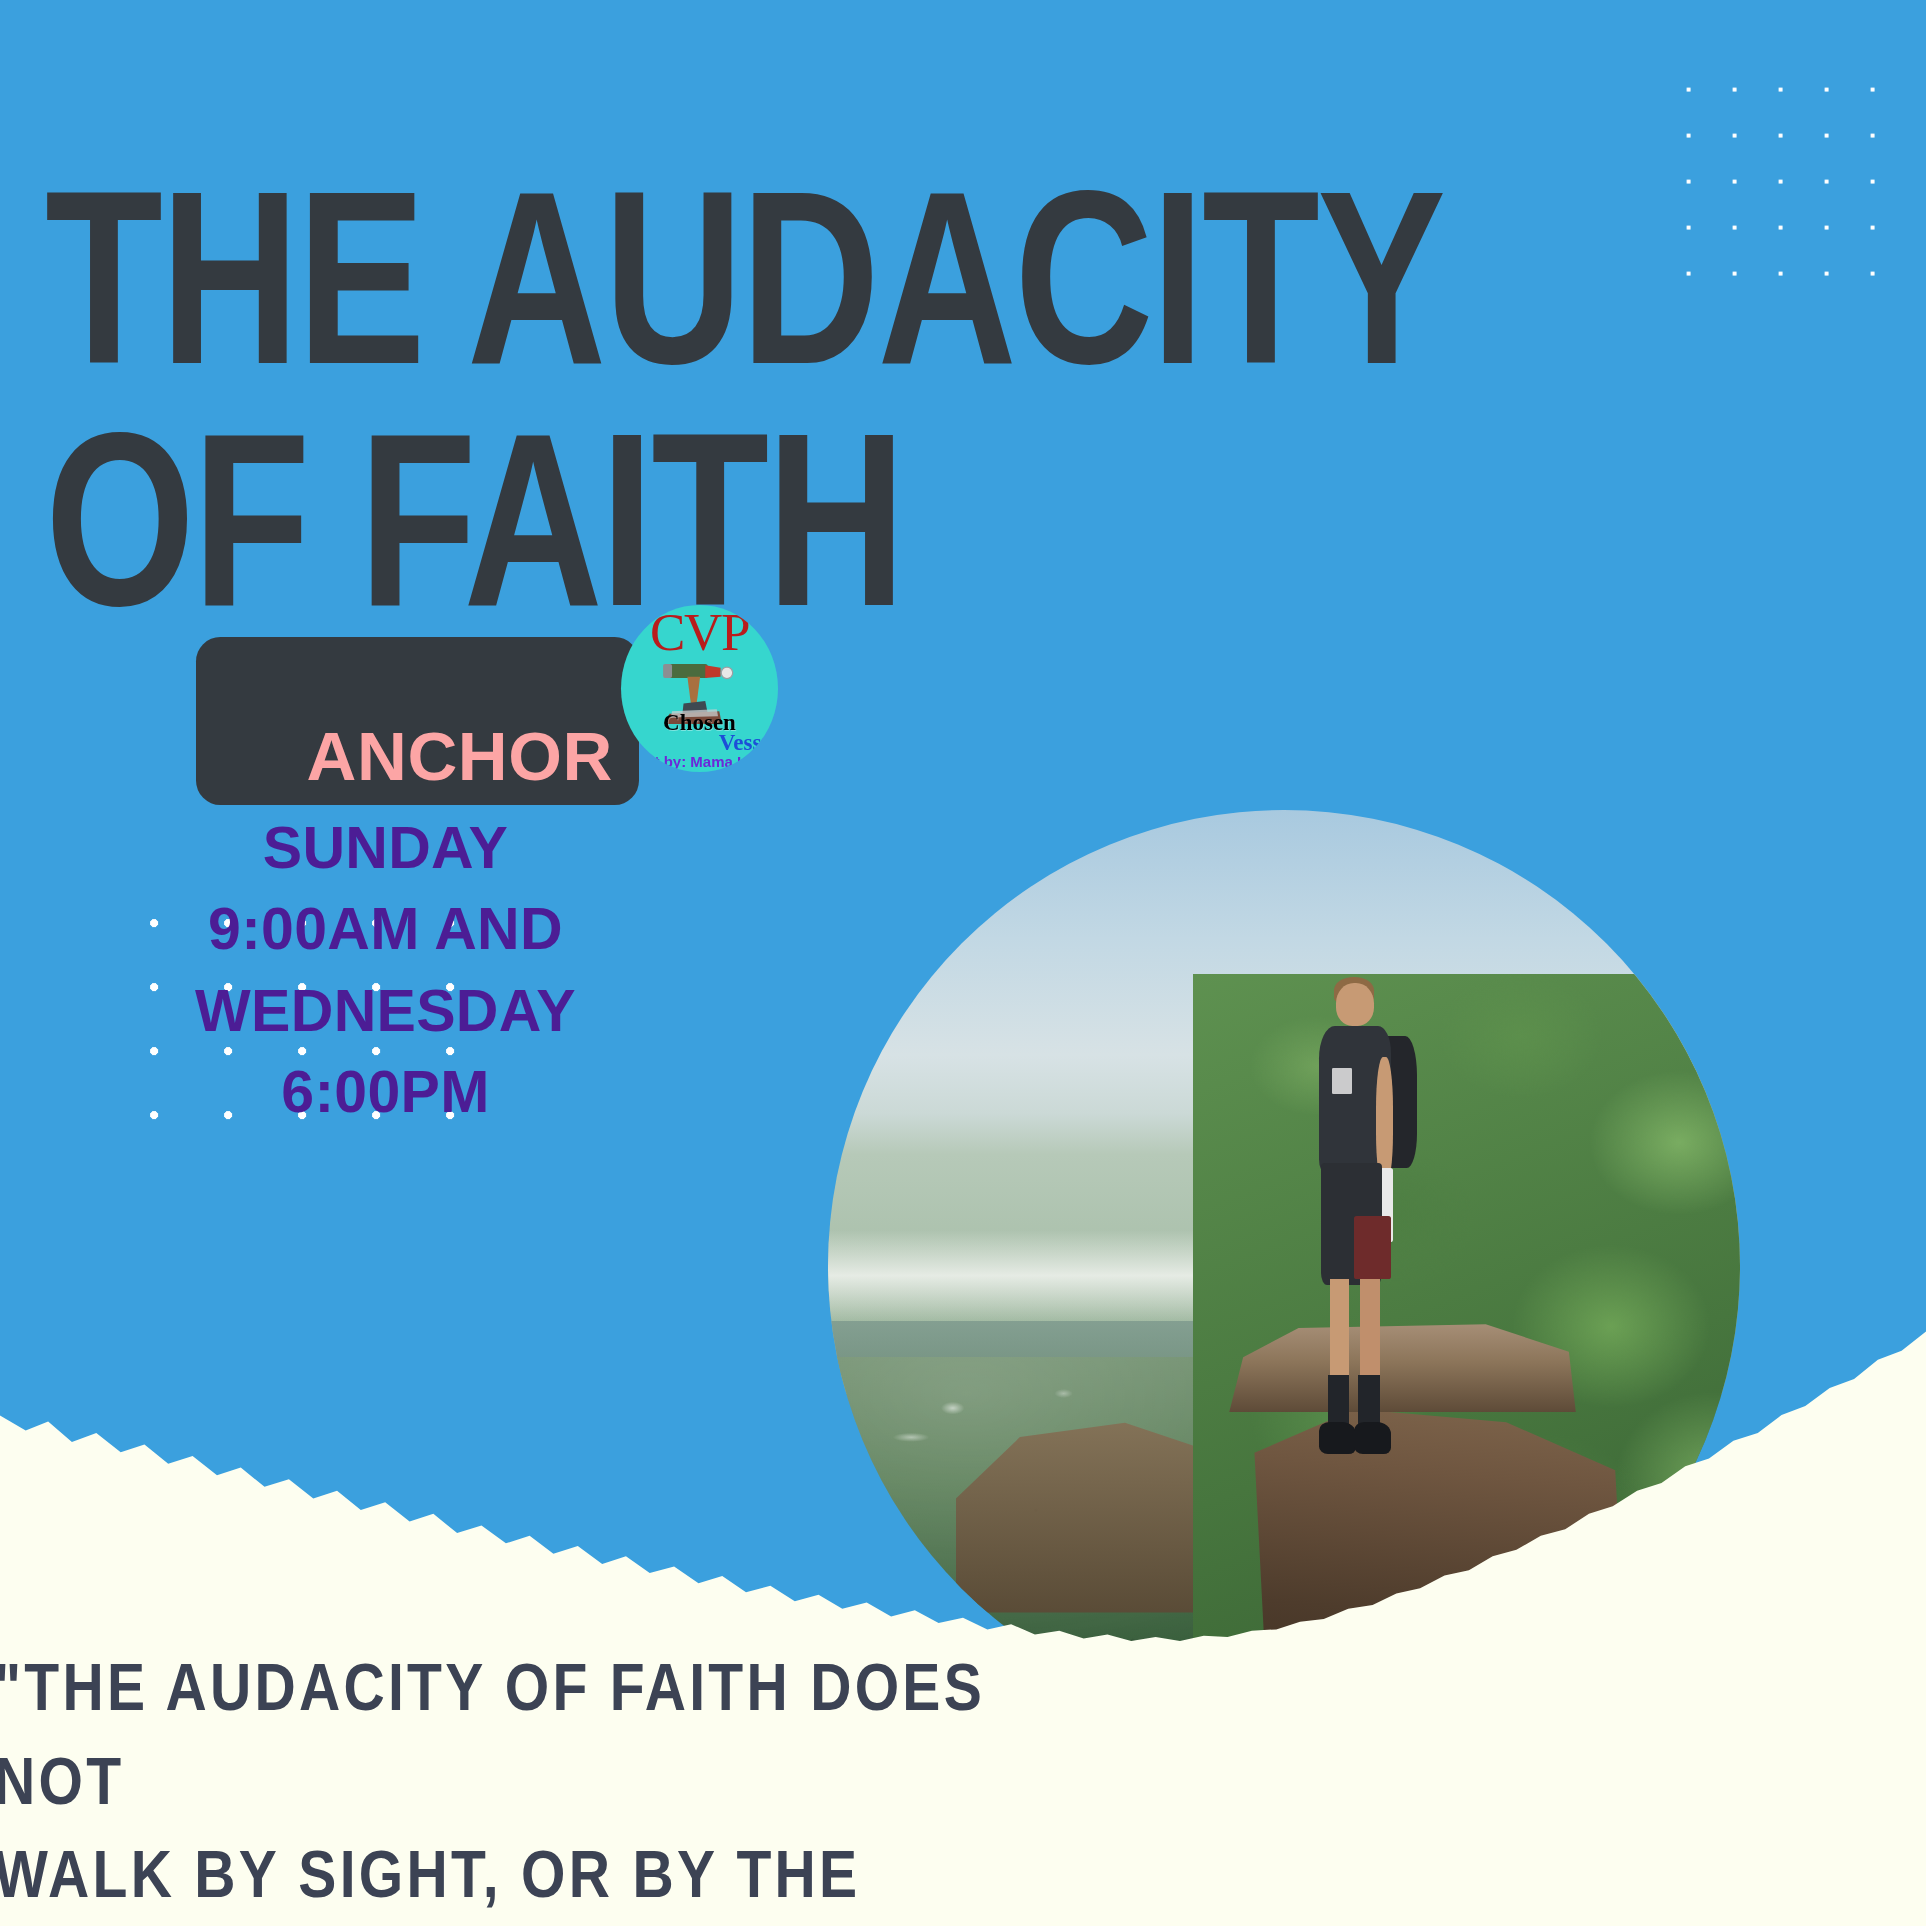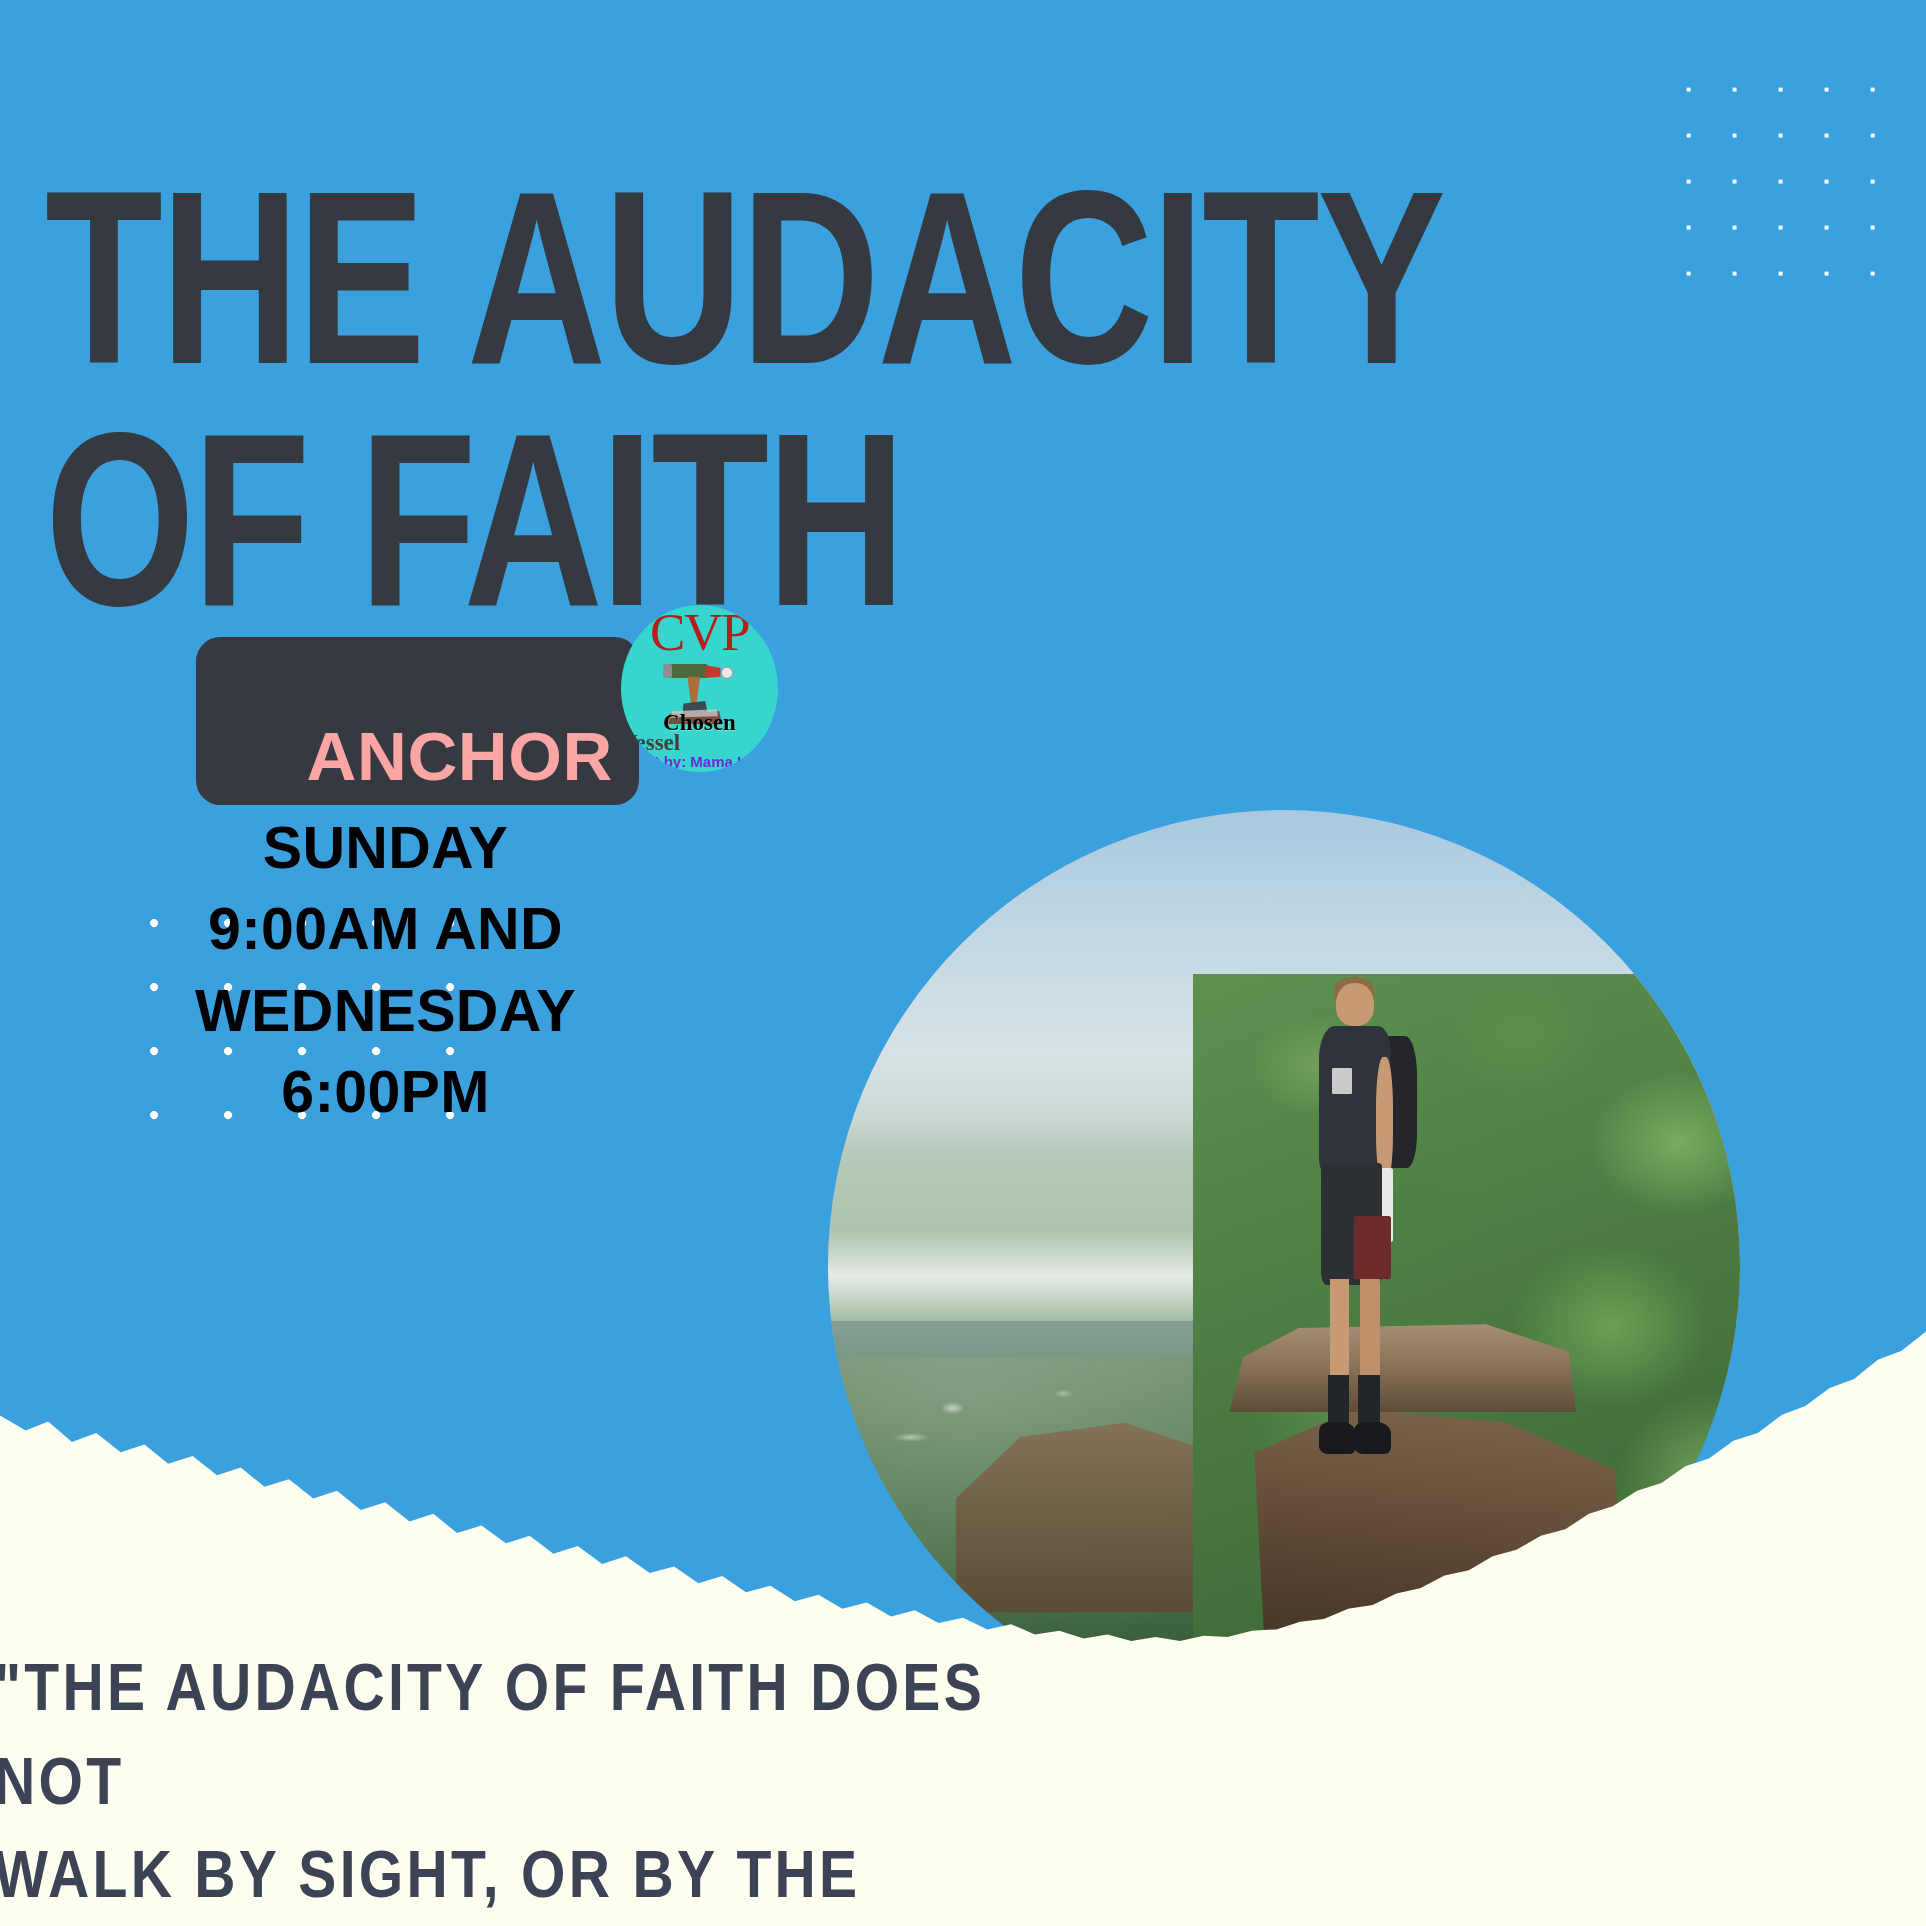--- a/index.html
+++ b/index.html
@@ -72,36 +72,36 @@
   #cvp-logo .tool{
     position:absolute;left:37px;top:55px;width:83px;height:64px;
   }
   #cvp-logo .chosen{
     position:absolute;left:0;right:0;top:107px;text-align:center;
     font-family:"Liberation Serif", serif;
     font-size:23px;font-weight:bold;color:#000000;
     line-height:0.95;text-shadow:0.6px 0.6px 0 rgba(255,255,255,.35);
   }
   #cvp-logo .vessel{
-    position:absolute;left:0;right:0;top:127px;text-align:left;
+    position:absolute;left:0;right:0;top:127px;text-align:right;
     font-family:"Liberation Serif", serif;
-    font-size:23px;font-weight:bold;color:#404040;
+    font-size:23px;font-weight:bold;color:#1d4ed8;
     line-height:0.95;
   }
   #cvp-logo .host{
     position:absolute;left:0;right:0;top:149px;text-align:center;
     font-family:"Liberation Sans", sans-serif;
     font-size:15px;font-weight:bold;color:#6d28d9;
     line-height:1;letter-spacing:0px;
   }
 
   
   #schedule{
     position:absolute;left:116px;top:808px;width:539px;
-    text-align:center;color:#000000;
+    text-align:center;color:#4c1d95;
     font-size:59px;font-weight:bold;line-height:1.38;
     letter-spacing:0.3px;
     white-space:pre-line;
   }
 
   
   #hero-photo{
     position:absolute;left:828px;top:810px;
     width:912px;height:912px;border-radius:50%;
     overflow:hidden;

